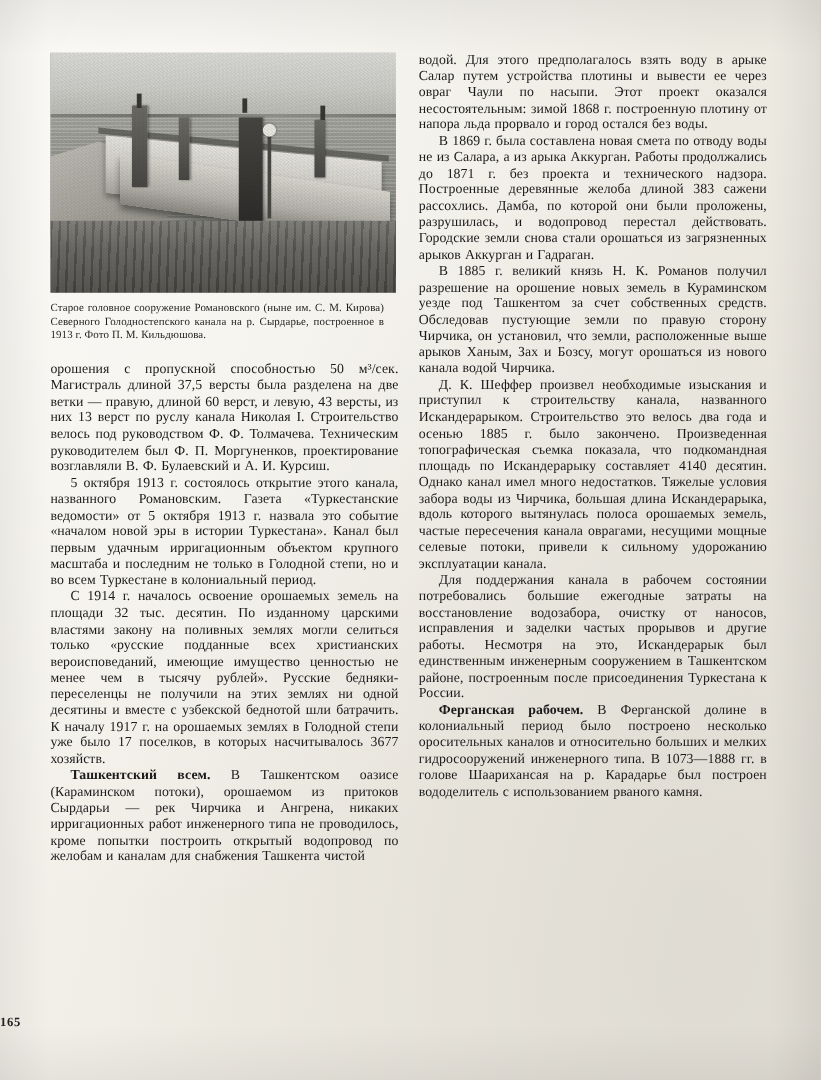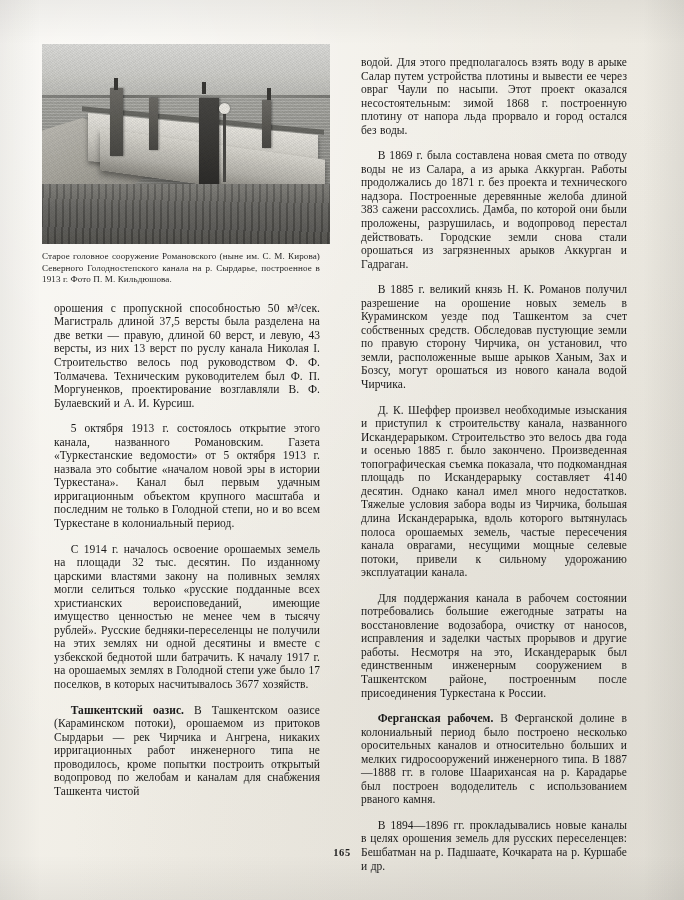--- a/index.html
+++ b/index.html
@@ -154,34 +154,34 @@
     margin: 0 12px 16px 0;
     letter-spacing: .1px;
     color: #1f1f1f;
   }
 
   .para {
     font-size: 11.5px;
     line-height: 13.55px;
     text-align: justify;
     text-align-last: left;
-    margin: 12px;
+    margin: 0;
     text-indent: 1.45em;
     letter-spacing: .05px;
     word-spacing: .5px;
     color: #1a1a1a;
   }
   .para.noindent { text-indent: 0; }
   .para .runhead { font-weight: bold; }
 
   .folio {
     position: absolute;
     left: 0; right: 0;
     top: 847px;
-    text-align: center;
+    text-align: left;
     font-size: 10.5px;
     font-weight: bold;
     letter-spacing: .6px;
     color: #222;
   }
 </style>
 </head>
 <body>
 
 <div class="page">
@@ -218,21 +218,21 @@
 
       <p class="para">
         <span>5 октября 1913 г. состоялось открытие этого канала, названного Романовским. Газета «Туркестанские ведомости» от 5 октября 1913 г. назвала это событие «началом новой эры в истории Туркестана». Канал был первым удачным ирригационным объектом крупного масштаба и последним не только в Голодной степи, но и во всем Туркестане в колониальный период.</span>
       </p>
 
       <p class="para">
         <span>С 1914 г. началось освоение орошаемых земель на площади 32 тыс. десятин. По изданному царскими властями закону на поливных землях могли селиться только «русские подданные всех христианских вероисповеданий, имеющие имущество ценностью не менее чем в тысячу рублей». Русские бедняки-переселенцы не получили на этих землях ни одной десятины и вместе с узбекской беднотой шли батрачить. К началу 1917 г. на орошаемых землях в Голодной степи уже было 17 поселков, в которых насчитывалось 3677 хозяйств.</span>
       </p>
 
       <p class="para">
-        <span class="runhead">Ташкентский оазис.</span><span> В Ташкентском оазисе (Караминском потоки), орошаемом из притоков Сырдарьи — рек Чирчика и Ангрена, никаких ирригационных работ инженерного типа не проводилось, кроме попытки построить открытый водопровод по желобам и каналам для снабжения Ташкента чистой</span>
+        <span class="runhead">Ташкентский всем.</span><span> В Ташкентском оазисе (Караминском потоки), орошаемом из притоков Сырдарьи — рек Чирчика и Ангрена, никаких ирригационных работ инженерного типа не проводилось, кроме попытки построить открытый водопровод по желобам и каналам для снабжения Ташкента чистой</span>
       </p>
 
     </div>
 
     <div class="col col-right">
 
       <p class="para noindent">
         <span>водой. Для этого предполагалось взять воду в арыке Салар путем устройства плотины и вывести ее через овраг Чаули по насыпи. Этот проект оказался несостоятельным: зимой 1868 г. построенную плотину от напора льда прорвало и город остался без воды.</span>
       </p>
 
@@ -246,25 +246,22 @@
 
       <p class="para">
         <span>Д. К. Шеффер произвел необходимые изыскания и приступил к строительству канала, названного Искандерарыком. Строительство это велось два года и осенью 1885 г. было закончено. Произведенная топографическая съемка показала, что подкомандная площадь по Искандерарыку составляет 4140 десятин. Однако канал имел много недостатков. Тяжелые условия забора воды из Чирчика, большая длина Искандерарыка, вдоль которого вытянулась полоса орошаемых земель, частые пересечения канала оврагами, несущими мощные селевые потоки, привели к сильному удорожанию эксплуатации канала.</span>
       </p>
 
       <p class="para">
         <span>Для поддержания канала в рабочем состоянии потребовались большие ежегодные затраты на восстановление водозабора, очистку от наносов, исправления и заделки частых прорывов и другие работы. Несмотря на это, Искандерарык был единственным инженерным сооружением в Ташкентском районе, построенным после присоединения Туркестана к России.</span>
       </p>
 
       <p class="para">
-        <span class="runhead">Ферганская рабочем.</span><span> В Ферганской долине в колониальный период было построено несколько оросительных каналов и относительно больших и мелких гидросооружений инженерного типа. В 1887—1888 гг. в голове Шаарихансая на р. Карадарье был построен вододелитель с использованием рваного камня.</span>
-      </p>
-
-      <p class="para">
-        <span>В 1894—1896 гг. прокладывались новые каналы в целях орошения земель для русских переселенцев: Бешбатман на р. Падшаате, Кочкарата на р. Куршабе и др.</span>
-      </p>
+        <span class="runhead">Ферганская рабочем.</span><span> В Ферганской долине в колониальный период было построено несколько оросительных каналов и относительно больших и мелких гидросооружений инженерного типа. В 1073—1888 гг. в голове Шаарихансая на р. Карадарье был построен вододелитель с использованием рваного камня.</span>
+      </p>
+
 
     </div>
 
     <div class="folio">165</div>
 
   </div>
 </div>
 
 </body></html>

